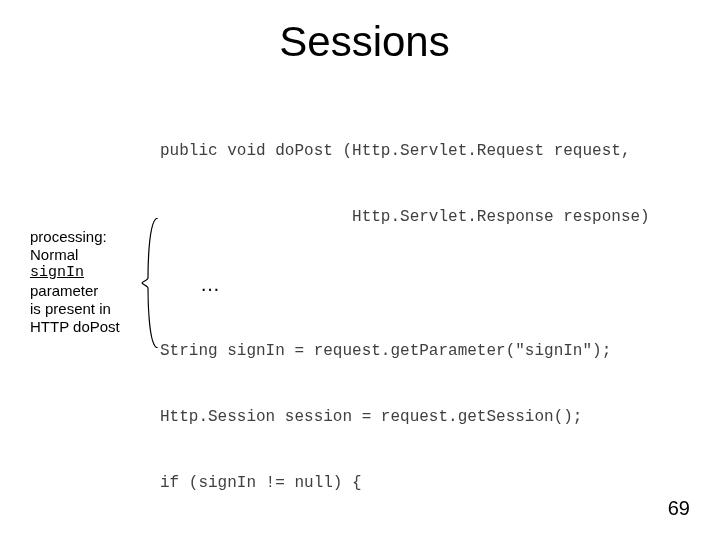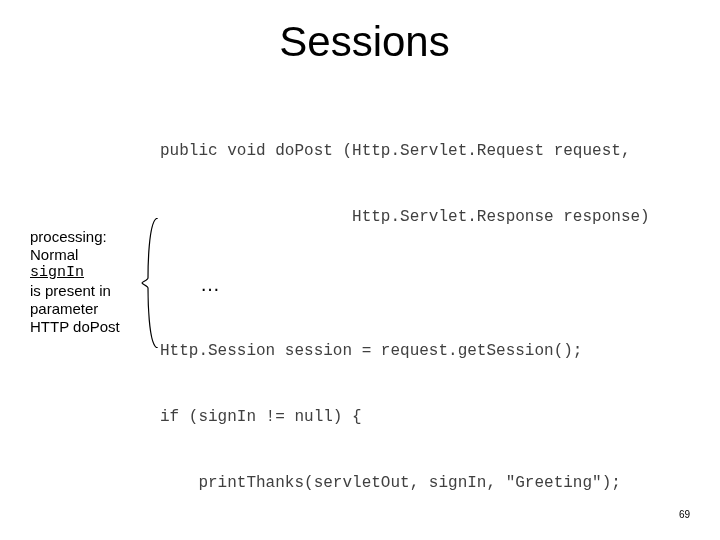--- a/index.html
+++ b/index.html
@@ -59,56 +59,57 @@
     position: absolute;
     left: 108px;
     top: 122px;
     height: 130px;
     width: 24px;
   }
   .pagenum {
     position: absolute;
     right: 30px;
     bottom: 20px;
-    font-size: 10px;
+    font-size: 20px;
     color: #000;
   }
 </style>
 </head>
 <body>
 
 <div class="title">Sessions</div>
 
 <div class="slide-body">
 
   <div class="code">
     <div>public void doPost (Http.Servlet.Request request,</div>
     <div>                    Http.Servlet.Response response)</div>
   </div>
 
   <div class="ellipsis">…</div>
 
   <div class="code">
+    <div>String signIn = request.getParameter("signIn");</div>
     <div>Http.Session session = request.getSession();</div>
     <div>if (signIn != null) {</div>
     <div>    printThanks(servletOut, signIn, "Greeting");</div>
     
     
     
     
   </div>
 
   <svg class="brace" viewBox="0 0 24 130" preserveAspectRatio="none">
     <path d="M20 0 C10 0 10 55 10 60 C10 62 4 64 4 65 C4 66 10 68 10 70 C10 75 10 130 20 130" fill="none" stroke="#000" stroke-width="1.2"></path>
   </svg>
 
   <div class="annot">
     <div>processing:</div>
     <div>Normal</div>
     <div class="mono">signIn</div>
+    <div>parameter</div>
     <div>is present in</div>
-    <div>parameter</div>
     <div>HTTP doPost</div>
   </div>
 
 </div>
 
 <div class="pagenum">69</div>
 
 </body></html>

